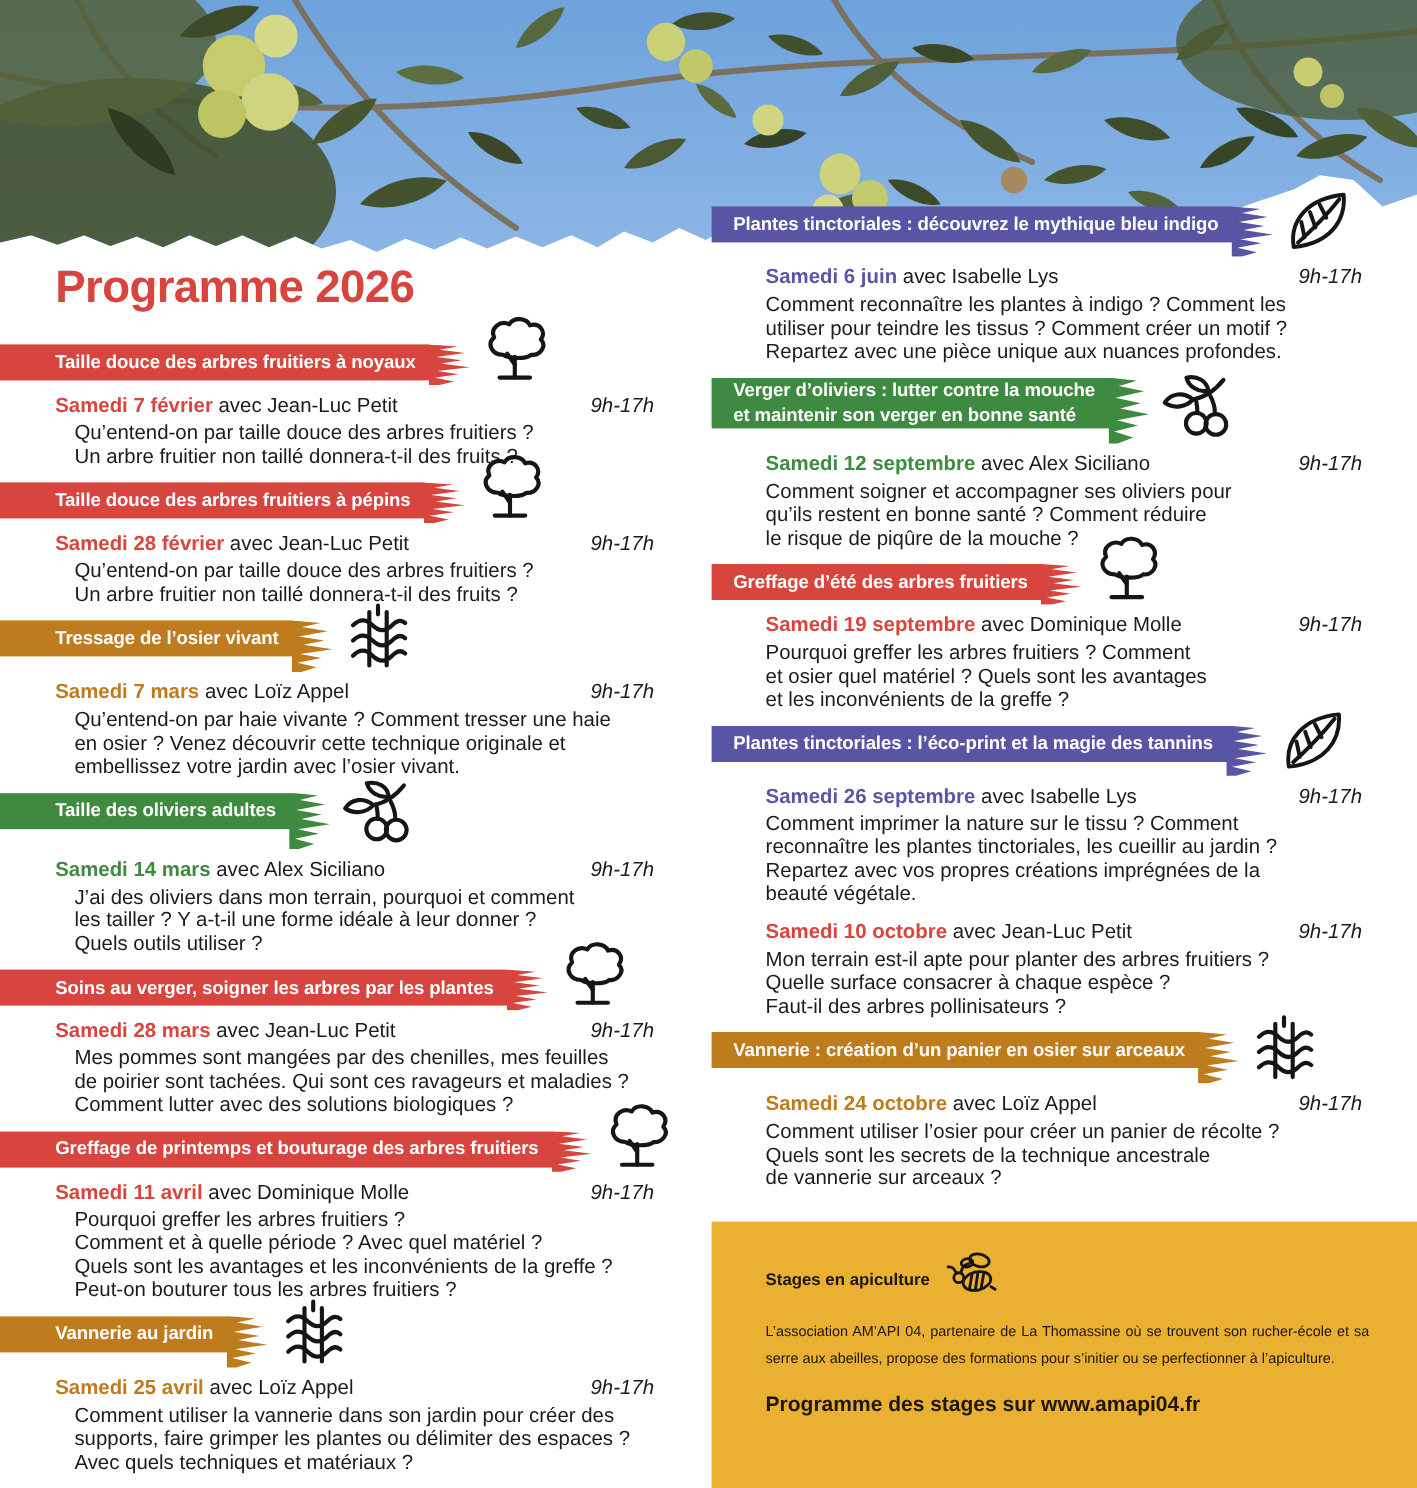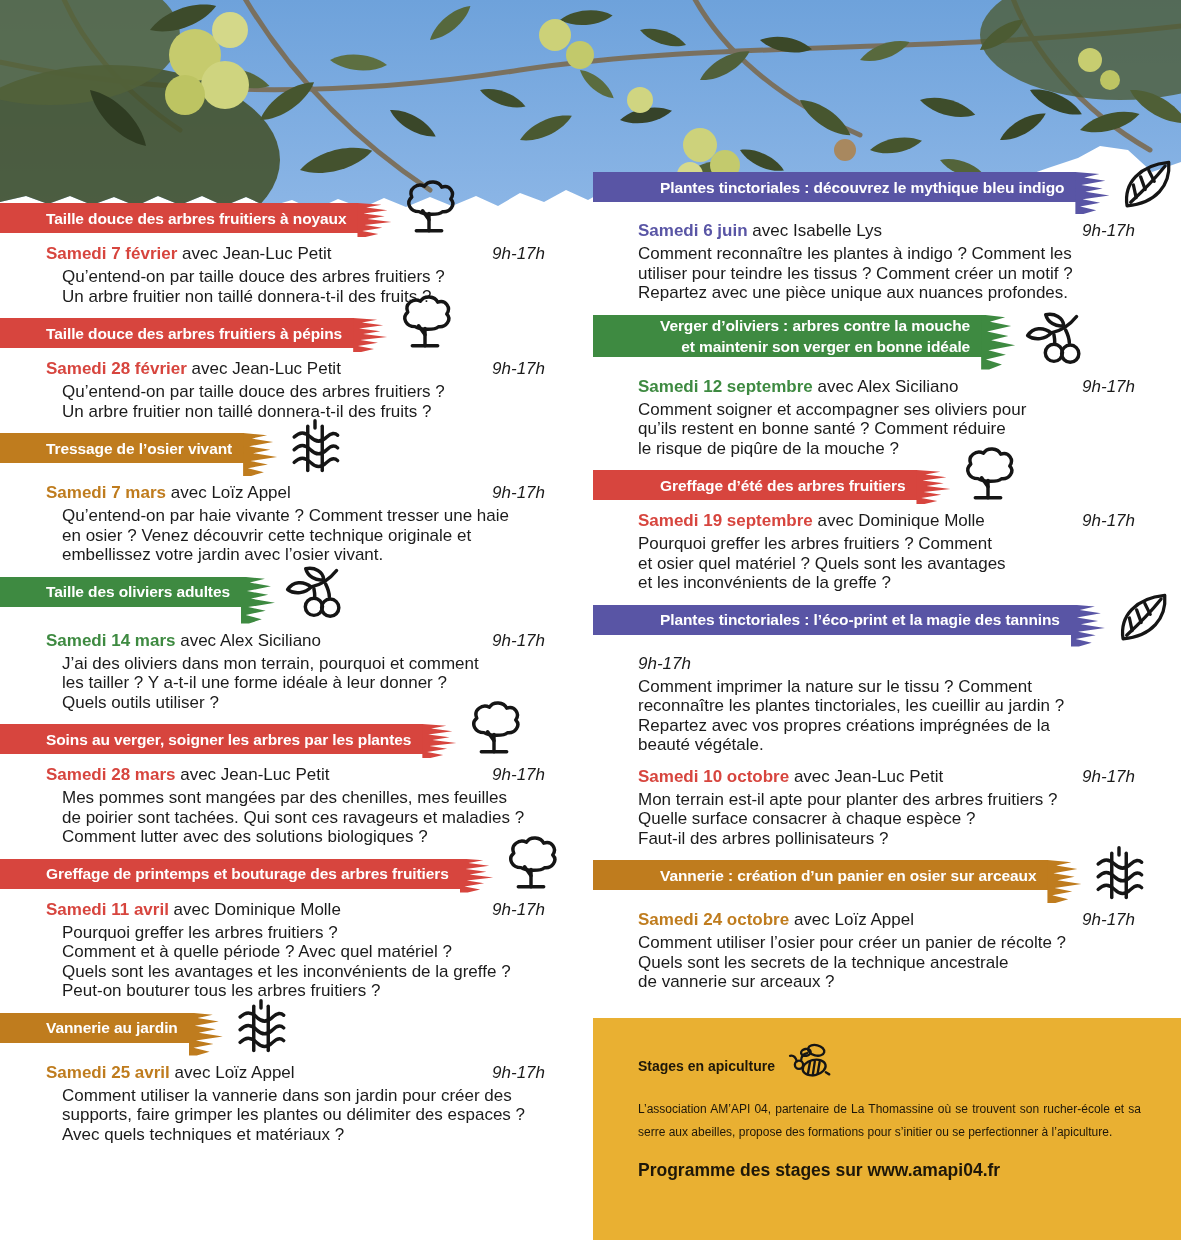--- a/index.html
+++ b/index.html
@@ -25,21 +25,21 @@
   .col-right{left:593px;top:172px;width:588px;height:1068px;display:flex;flex-direction:column;}
 
   .page-title{margin:16px 0 25px 46px;font-size:38px;font-weight:bold;color:var(--c);letter-spacing:-0.5px;}
 
   
   .session{margin-bottom:12px;}
   .bar-row{display:flex;align-items:flex-start;margin-bottom:7px;}
   .bar{display:flex;flex-direction:column;justify-content:center;min-height:30px;
        background:var(--c);color:#fff;font-weight:bold;font-size:15.5px;
        padding:0 12px 0 46px;white-space:nowrap;letter-spacing:-0.1px;line-height:21px;}
-  .col-right .bar{padding-left:67px;align-items:flex-end;}
+  .col-right .bar{padding-left:18px;}
   .brush{width:40px;align-self:stretch;background:var(--c);margin-left:-1px;
      clip-path:polygon(0 0,60% 5%,22% 13%,75% 21%,15% 31%,68% 39%,25% 47%,85% 56%,
                        18% 65%,62% 73%,12% 82%,52% 91%,20% 100%,0 100%);}
   .icon{width:58px;height:58px;flex:0 0 auto;margin-left:3px;}
   .icon.tree{margin-top:-24px;}
   .icon.wicker{margin-top:-15px;}
   .icon.olive{margin-top:-11px;}
   .icon.leaf{margin-top:-16px;}
   .icon.olive-mid{margin-top:-3px;}
 
@@ -186,20 +186,21 @@
         <circle cx="905" cy="205" r="12" fill="#bec566"></circle>
         <circle cx="640" cy="100" r="13" fill="#d0d581"></circle>
         <circle cx="845" cy="150" r="11" fill="#a8885f"></circle>
         <circle cx="1090" cy="60" r="12" fill="#c7cd70"></circle>
         <circle cx="1110" cy="80" r="10" fill="#bdc463"></circle>
       </g>
     </svg>
   </div>
 
   <div class="col col-left">
+    <h1 class="page-title" style="--c: #D7453E;">Programme 2026</h1>
 
     <section class="session" style="--c: #D7453E;">
       <div class="bar-row">
         <div class="bar">
             <span>Taille douce des arbres fruitiers à noyaux</span>
           </div>
         <div class="brush"></div>
         <svg class="icon tree" viewBox="0 0 64 64">
             <use href="#sym-tree"></use>
           </svg>
@@ -352,22 +353,22 @@
         <span class="time">9h-17h</span>
       </div>
       <p class="desc">Comment reconnaître les plantes à indigo ? Comment les
 utiliser pour teindre les tissus ? Comment créer un motif ?
 Repartez avec une pièce unique aux nuances profondes.</p>
     </section>
 
     <section class="session" style="--c: #3E8A41;">
       <div class="bar-row">
         <div class="bar two-line">
-          <span>Verger d’oliviers : arbres contre la mouche</span>
-          <span>et maintenir son verger en bonne idéale</span>
+          <span>Verger d’oliviers : lutter contre la mouche</span>
+          <span>et maintenir son verger en bonne santé</span>
         </div>
         <div class="brush"></div>
         <svg class="icon olive olive-mid" viewBox="0 0 64 64">
             <use href="#sym-olive"></use>
           </svg>
       </div>
       <div class="meta-row">
         <div><span class="date">Samedi 12 septembre</span>
         <span>avec Alex Siciliano</span></div>
         <span class="time">9h-17h</span>
@@ -401,20 +402,22 @@
       <div class="bar-row">
         <div class="bar">
             <span>Plantes tinctoriales : l’éco-print et la magie des tannins</span>
           </div>
         <div class="brush"></div>
         <svg class="icon leaf" viewBox="0 0 64 64">
             <use href="#sym-leaf"></use>
           </svg>
       </div>
       <div class="meta-row">
+        <div><span class="date">Samedi 26 septembre</span>
+        <span>avec Isabelle Lys</span></div>
         <span class="time">9h-17h</span>
       </div>
       <p class="desc">Comment imprimer la nature sur le tissu ? Comment
 reconnaître les plantes tinctoriales, les cueillir au jardin ?
 Repartez avec vos propres créations imprégnées de la
 beauté végétale.</p>
     </section>
 
     <section class="session" style="--c: #D7453E;">
       <div class="meta-row">

